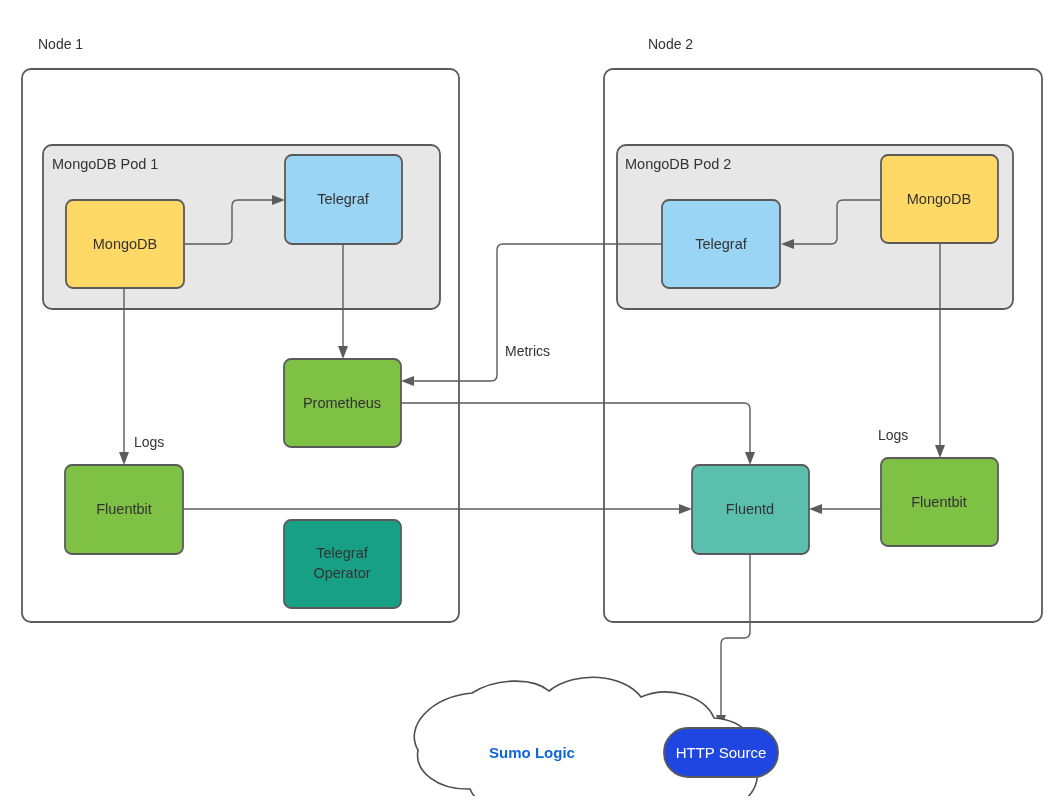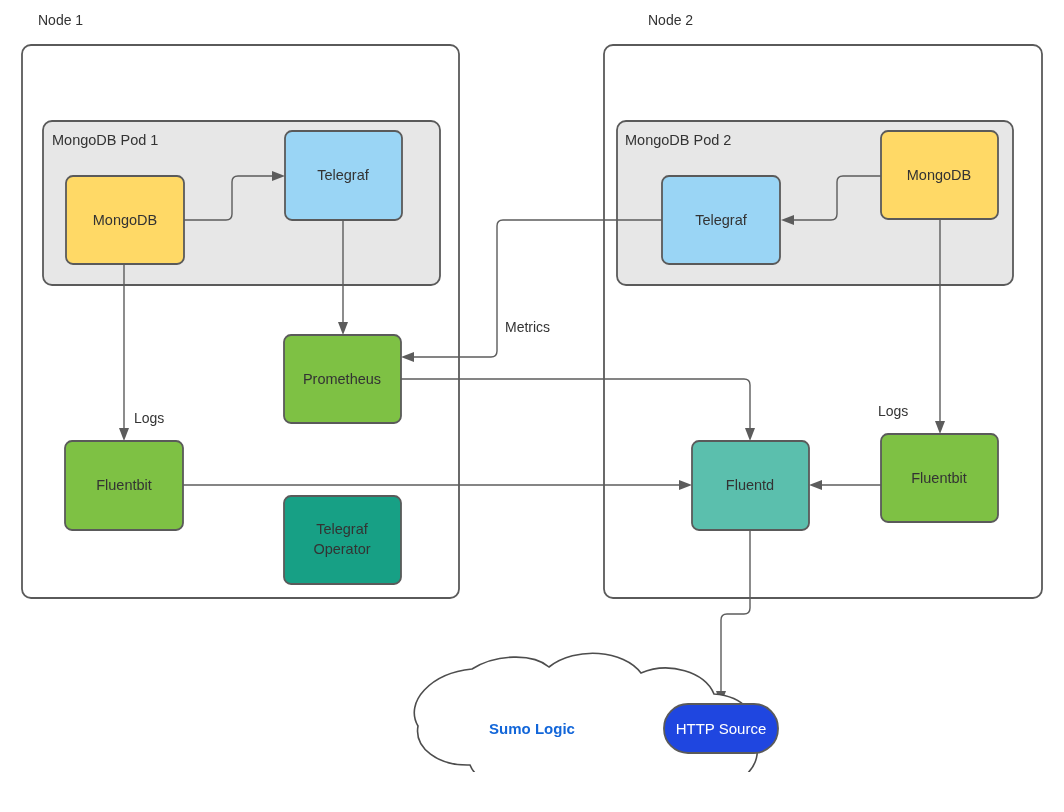--- a/index.html
+++ b/index.html
@@ -1,17 +1,17 @@
 <!DOCTYPE html>
 <html><head>
 <meta charset="utf-8">
 <style>
   html,body{margin:0;padding:0;background:#ffffff;}
   body{width:1064px;height:812px;font-family:"Liberation Sans",sans-serif;}
-  #stage{position:relative;width:1064px;height:772px;overflow:hidden;}
+  #stage{position:relative;width:1064px;height:772px;overflow:hidden;margin-top:24px;}
   svg{position:absolute;left:0;top:0;}
   .node-label{font-size:14px;fill:#333333;}
   .box-label{font-size:14.5px;fill:#333333;}
   .pod-label{font-size:14.5px;fill:#333333;}
   .edge-label{font-size:14px;fill:#333333;}
   .cloud-label{font-size:15px;font-weight:bold;fill:#1266d9;}
   .http-label{font-size:15px;fill:#ffffff;}
   .ln{fill:none;stroke:#5c5c5c;stroke-width:1.4;}
   .bx{stroke:#5a5a5a;stroke-width:1.8;}
   .container{fill:#ffffff;stroke:#5a5a5a;stroke-width:1.8;}

